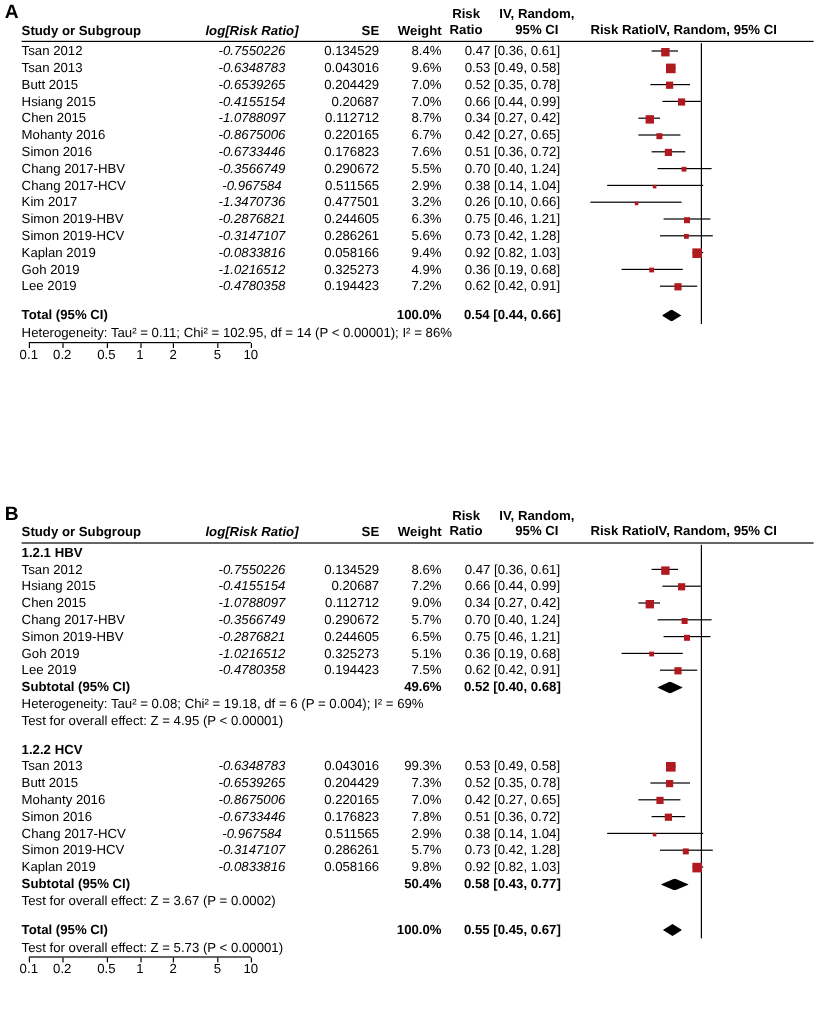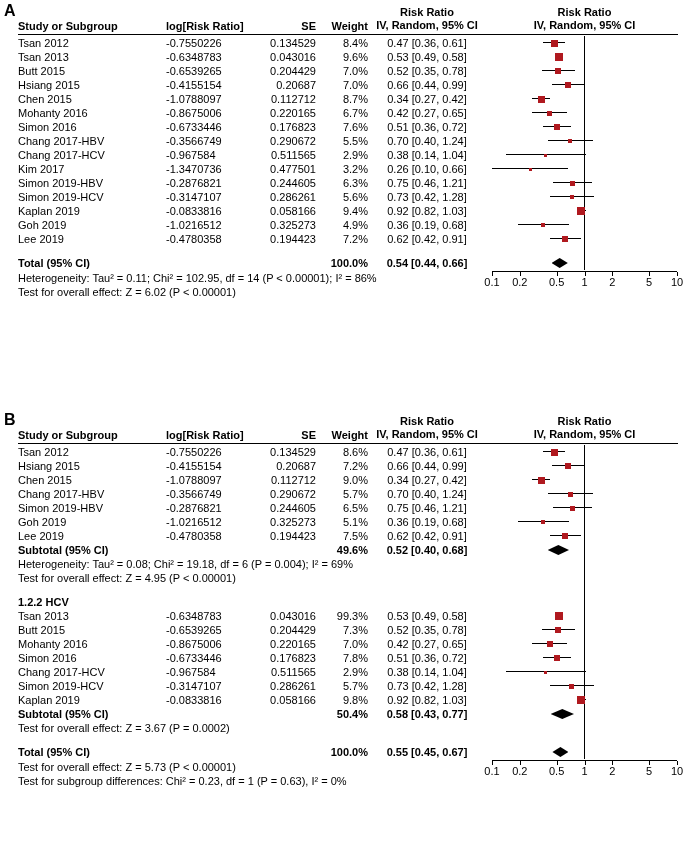--- a/index.html
+++ b/index.html
@@ -7,37 +7,37 @@
     width: 685px; height: 851px;
     font-family: "Liberation Sans", "DejaVu Sans", sans-serif;
     font-size: 11px; color: #000;
   }
   .figure { position: relative; width: 685px; height: 851px; padding: 6px 0 0 4px; box-sizing: border-box; }
   .panel { position: relative; }
   .panel-a { margin-bottom: 116px; }
   .panel-label { position: absolute; left: 0; top: -4px; font-size: 16px; font-weight: bold; }
   .ftable { margin-left: 14px; width: 660px; }
   .header-row { display: flex; align-items: flex-end; border-bottom: 1.5px solid #000; padding-bottom: 2px; font-weight: bold; }
-  .hdr2 { display: flex; flex-direction: column; align-items: center; line-height: 13px; }
+  .hdr2 { display: flex; flex-direction: row; align-items: center; line-height: 13px; }
   .c-study { width: 148px; }
-  .c-logrr { width: 88px; text-align: left; }
+  .c-logrr { width: 88px; text-align: center; font-style: italic; }
   .c-se { width: 62px; text-align: right; }
   .c-weight { width: 52px; text-align: right; }
   .c-ci { width: 118px; text-align: center; }
   .c-plot { width: 185px; margin-left: 6px; position: relative; z-index: 1; }
   .rows { position: relative; margin-top: 1px; }
   .row { display: flex; align-items: center; height: 14px; line-height: 14px; white-space: nowrap; }
   .r-spacer { height: 10px; }
   .bold { font-weight: bold; }
   .note-text { white-space: nowrap; }
   .unity-line { position: absolute; top: 0; bottom: 0; left: 566px; width: 1px; background: #000; z-index: 0; }
   .ciline { position: absolute; height: 1px; top: 50%; margin-top: -1px; }
   .marker { position: absolute; z-index: 2; }
   .diamond { position: absolute; top: 50%; height: 10px; margin-top: -5px; clip-path: polygon(50% 0, 100% 50%, 50% 100%, 0 50%); }
-  .footer { display: flex; margin-top: 1px; }
+  .footer { display: flex; margin-top: 1px; flex-direction: column; }
   .footer-notes { width: 468px; }
   .footer-notes .fnote { height: 14px; line-height: 14px; white-space: nowrap; }
   .axis { width: 185px; margin-left: 6px; position: relative; height: 22px; border-top: 1px solid #000; }
   .tick { position: absolute; top: 0; width: 1px; height: 4px; background: #000; }
   .tick-label { position: absolute; top: 4px; transform: translateX(-50%); font-size: 11px; }
 </style>
 </head>
 <body>
 
 <div class="figure">
@@ -234,21 +234,20 @@
             <div class="c-ci bold">0.54 [0.44, 0.66]</div>
             <div class="c-plot">
               <div class="diamond" style="left: 59.5194px; width: 16.2884px; background: rgb(0, 0, 0);"></div>
             </div>
           </div>
           <div class="unity-line"></div>
         </div>
       <div class="footer">
         <div class="footer-notes">
             <div class="fnote">Heterogeneity: Tau² = 0.11; Chi² = 102.95, df = 14 (P &lt; 0.00001); I² = 86%</div>
-            <div class="fnote">Test for overall effect: Z = 6.02 (P &lt; 0.00001)</div>
           </div>
         <div class="axis">
             <div class="tick" style="left: 0px;"></div>
             <div class="tick-label" style="left: 0px;">0.1</div>
             <div class="tick" style="left: 27.8453px;"></div>
             <div class="tick-label" style="left: 27.8453px;">0.2</div>
             <div class="tick" style="left: 64.6547px;"></div>
             <div class="tick-label" style="left: 64.6547px;">0.5</div>
             <div class="tick" style="left: 92.5px;"></div>
             <div class="tick-label" style="left: 92.5px;">1</div>
@@ -274,20 +273,23 @@
         <div class="c-ci hdr2">
           <div>Risk Ratio</div>
           <div>IV, Random, 95% CI</div>
         </div>
         <div class="c-plot hdr2">
           <div>Risk Ratio</div>
           <div>IV, Random, 95% CI</div>
         </div>
       </div>
       <div class="rows">
+          <div class="row r-group">
+            <div class="c-study bold">1.2.1 HBV</div>
+          </div>
           <div class="row r-study">
             <div class="c-study">Tsan 2012</div>
             <div class="c-logrr">-0.7550226</div>
             <div class="c-se">0.134529</div>
             <div class="c-weight">8.6%</div>
             <div class="c-ci">0.47 [0.36, 0.61]</div>
             <div class="c-plot">
               <div class="ciline" style="left: 51.458px; width: 21.185px; background: rgb(0, 0, 0);"></div>
               <div class="marker" style="width: 7px; height: 7px; left: 58.6691px; top: 50%; margin-top: -3.5px; background: rgb(176, 25, 31);"></div>
             </div>
@@ -477,21 +479,20 @@
             <div class="c-ci bold">0.55 [0.45, 0.67]</div>
             <div class="c-plot">
               <div class="diamond" style="left: 60.4222px; width: 15.9898px; background: rgb(0, 0, 0);"></div>
             </div>
           </div>
           <div class="unity-line"></div>
         </div>
       <div class="footer">
         <div class="footer-notes">
             <div class="fnote">Test for overall effect: Z = 5.73 (P &lt; 0.00001)</div>
-            <div class="fnote">Test for subgroup differences: Chi² = 0.23, df = 1 (P = 0.63), I² = 0%</div>
           </div>
         <div class="axis">
             <div class="tick" style="left: 0px;"></div>
             <div class="tick-label" style="left: 0px;">0.1</div>
             <div class="tick" style="left: 27.8453px;"></div>
             <div class="tick-label" style="left: 27.8453px;">0.2</div>
             <div class="tick" style="left: 64.6547px;"></div>
             <div class="tick-label" style="left: 64.6547px;">0.5</div>
             <div class="tick" style="left: 92.5px;"></div>
             <div class="tick-label" style="left: 92.5px;">1</div>

